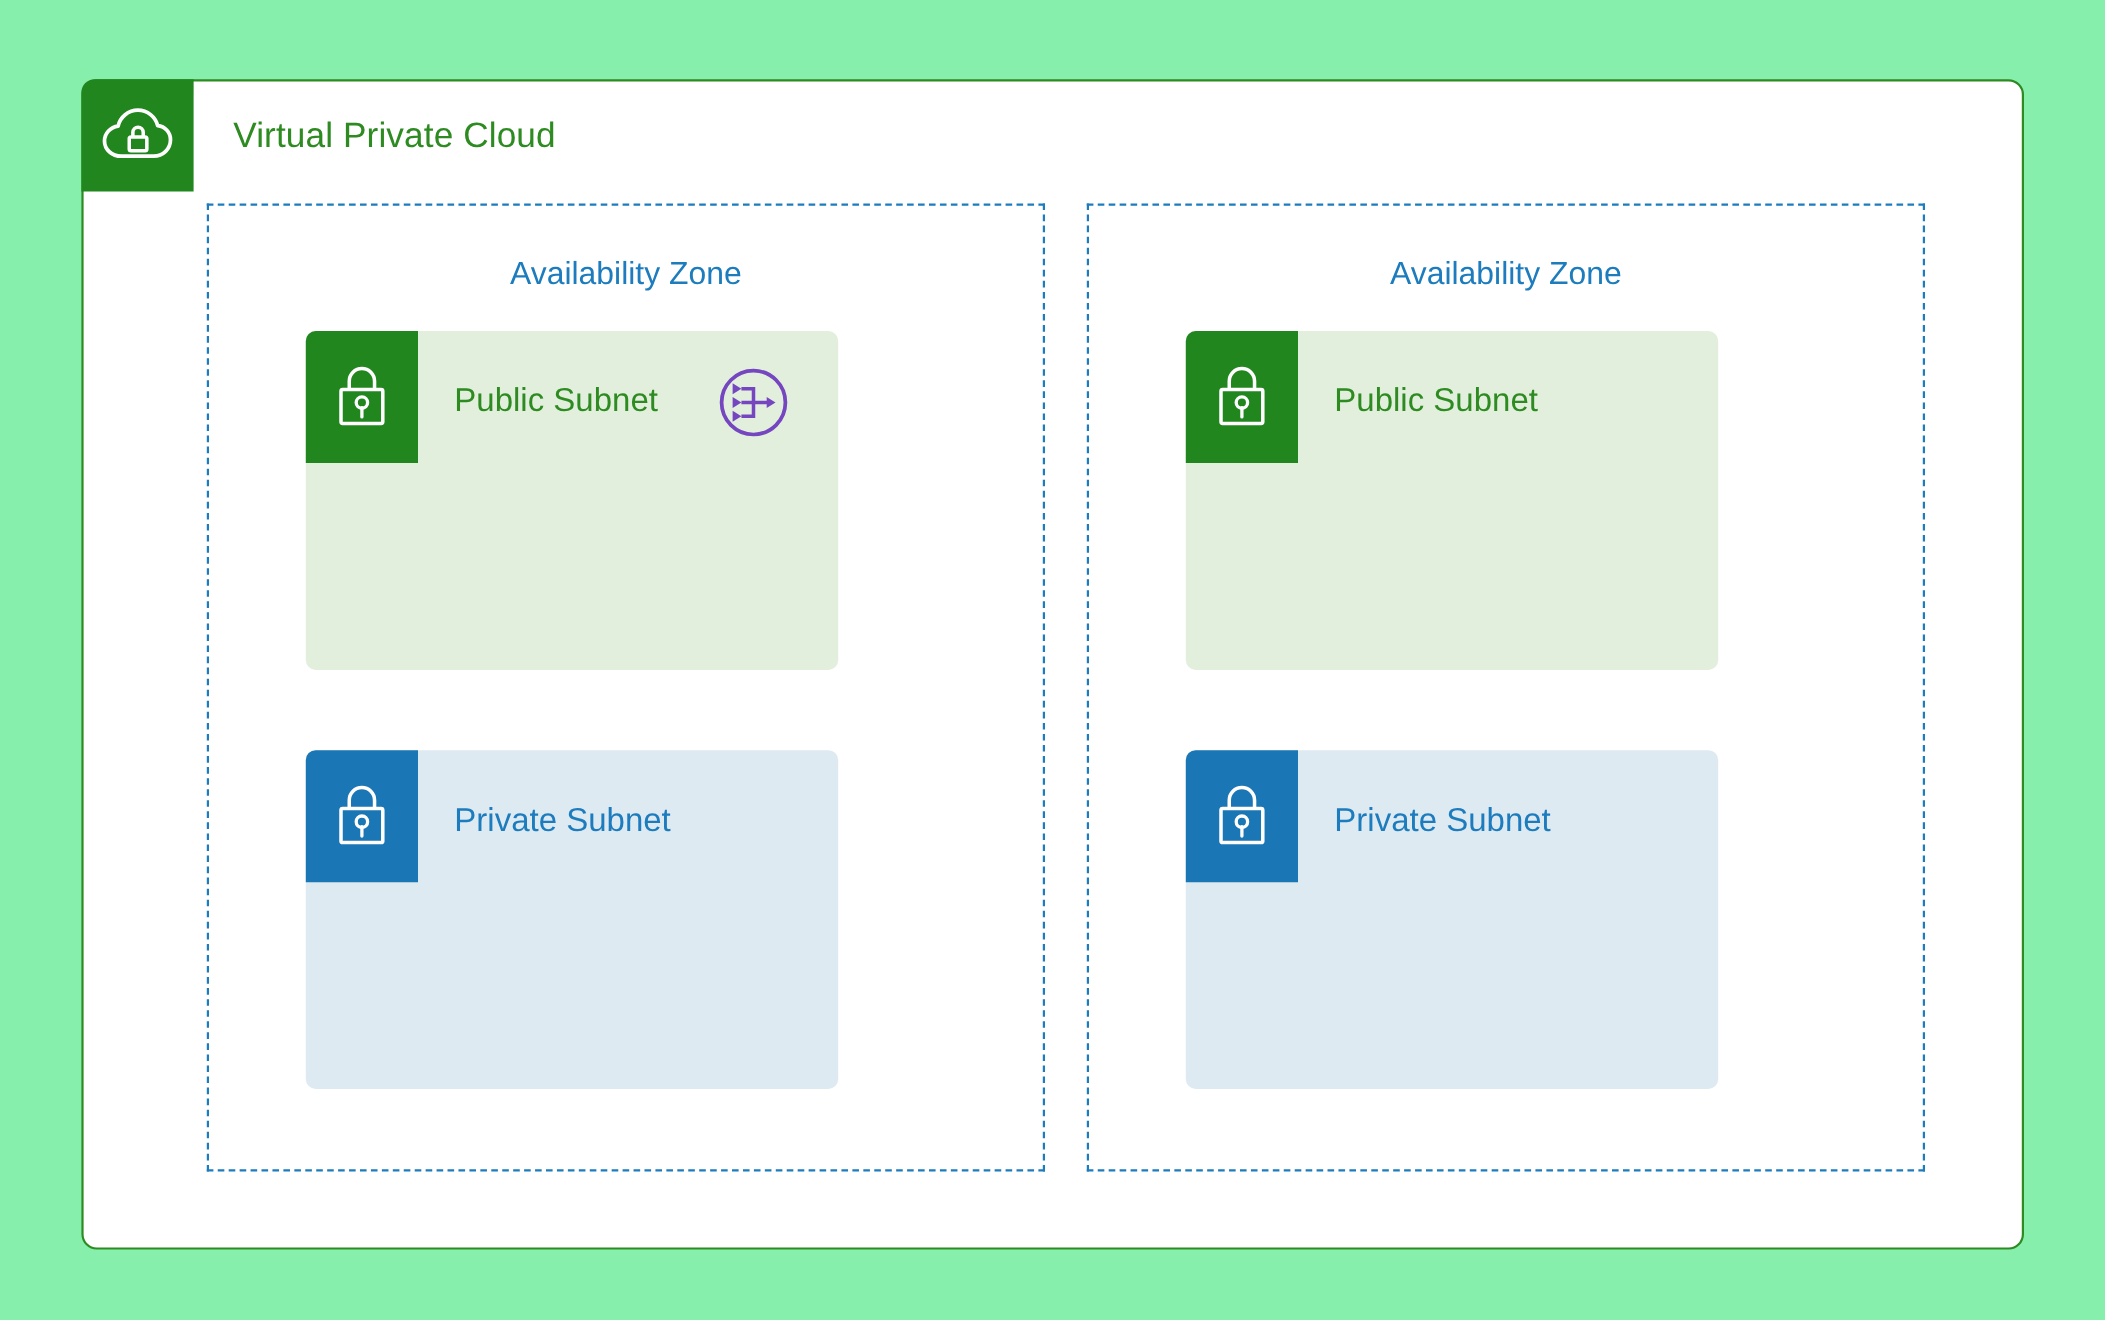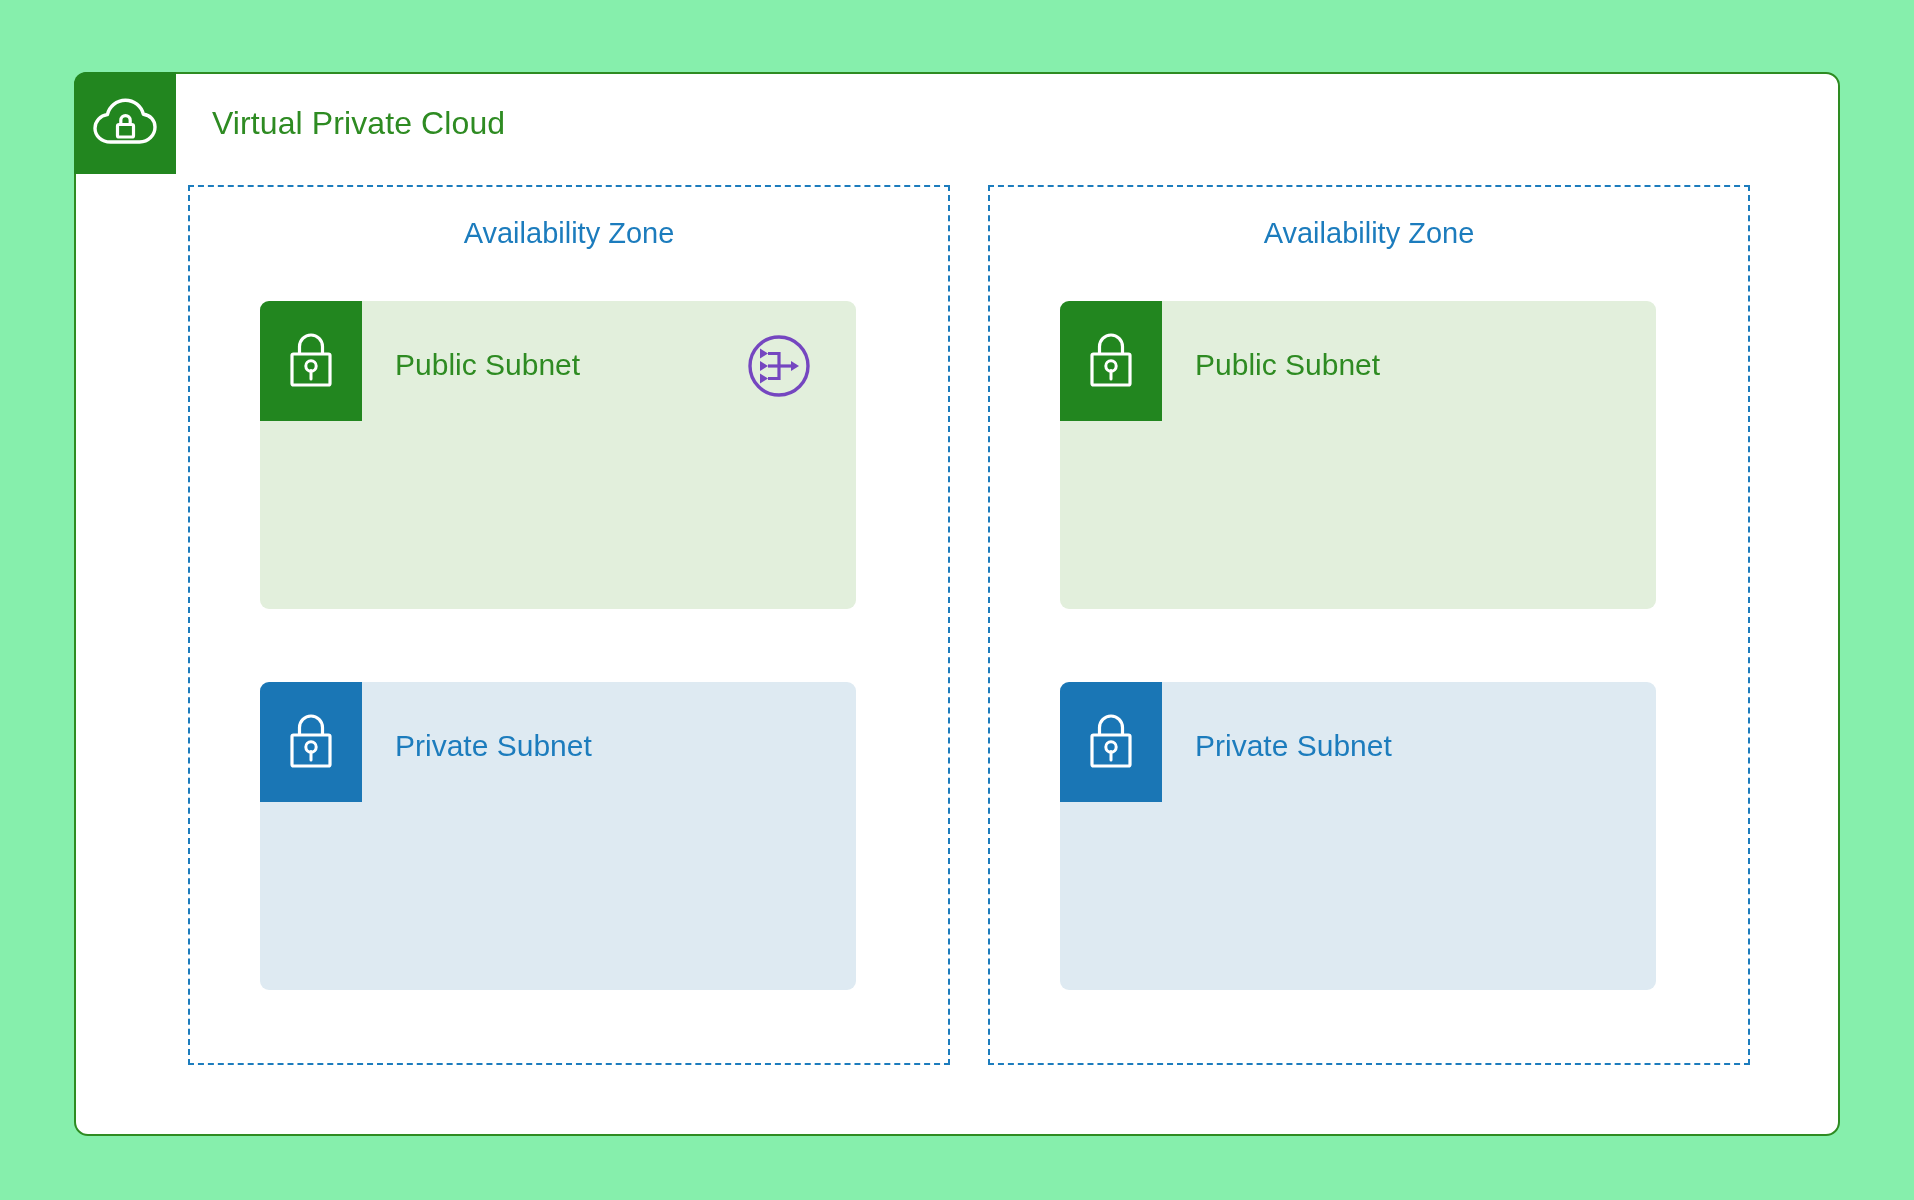--- a/index.html
+++ b/index.html
@@ -66,34 +66,34 @@
     background: transparent;
     top: 185px;
     height: 880px;
     width: 762px;
   }
   .az-box.az-left  { left: 188px; }
   .az-box.az-right { left: 988px; }
 
   .az-title {
     position: absolute;
-    top: 30px;
+    top: 46px;
     left: 0;
     width: 100%;
     text-align: center;
     font-size: 29px;
     color: #1C7CBD;
     white-space: nowrap;
   }
 
   
   .subnet {
     position: absolute;
-    left: 70px;
-    width: 596px;
+    left: 88px;
+    width: 484px;
     height: 308px;
     border-radius: 9px;
     box-sizing: border-box;
   }
   .subnet.public  { top: 114px; background: #E2EFDC; }
   .subnet.private { top: 495px; background: #DEEAF2; }
 
   .subnet-icon-box {
     position: absolute;
     left: 0;

